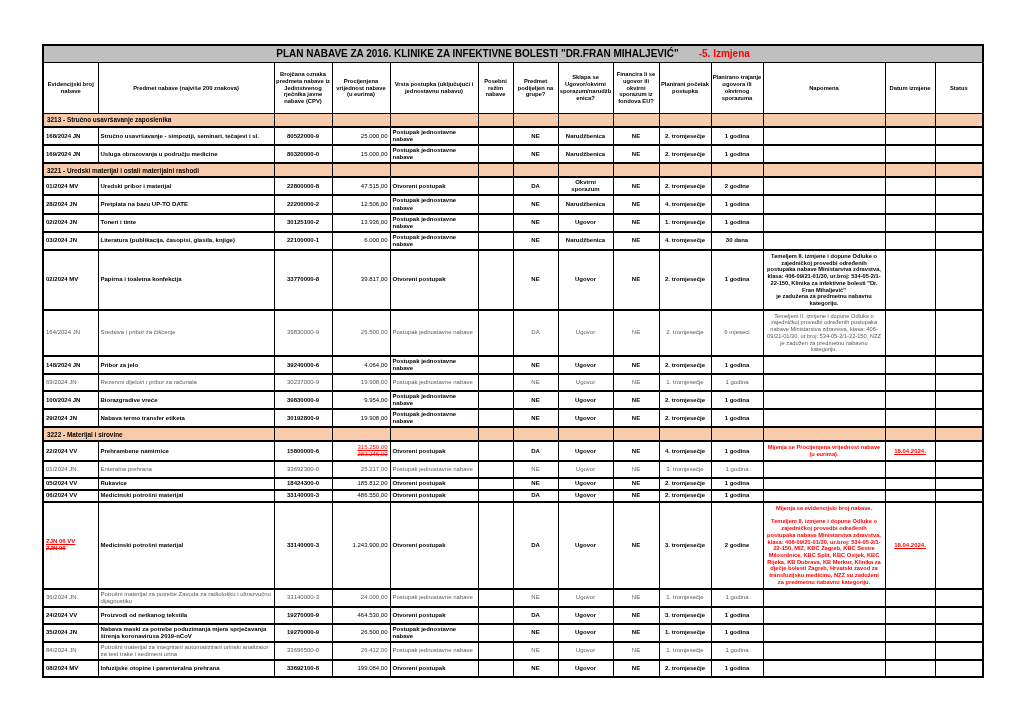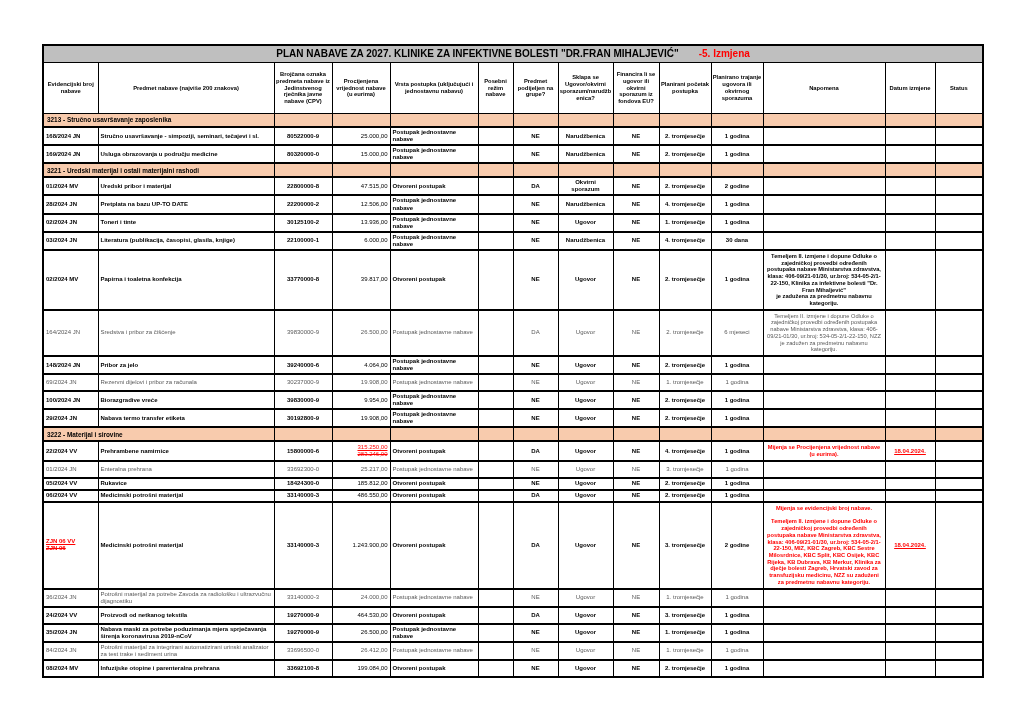--- a/index.html
+++ b/index.html
@@ -46,21 +46,21 @@
       <col style="width:46px">
         <col style="width:52px">
         <col style="width:52px">
         <col style="width:122px">
       <col style="width:50px">
         <col style="width:48px">
     </colgroup>
     <thead>
       <tr class="title-row">
         <th colspan="14">
-          <span>PLAN NABAVE ZA 2027. KLINIKE ZA INFEKTIVNE BOLESTI "DR.FRAN MIHALJEVIĆ"</span><span class="title-rev">-5. Izmjena</span>
+          <span>PLAN NABAVE ZA 2016. KLINIKE ZA INFEKTIVNE BOLESTI "DR.FRAN MIHALJEVIĆ"</span><span class="title-rev">-5. Izmjena</span>
         </th>
       </tr>
       <tr class="head" id="header-row">
           <th>Evidencijski broj nabave</th>
           <th>Predmet nabave (najviše 200 znakova)</th>
           <th>Brojčana oznaka predmeta nabave iz Jedinstvenog rječnika javne nabave (CPV)</th>
           <th>Procijenjena vrijednost nabave (u eurima)</th>
           <th>Vrsta postupka (uključujući i jednostavnu nabavu)</th>
           <th>Posebni režim nabave</th>
           <th>Predmet podijeljen na grupe?</th>

